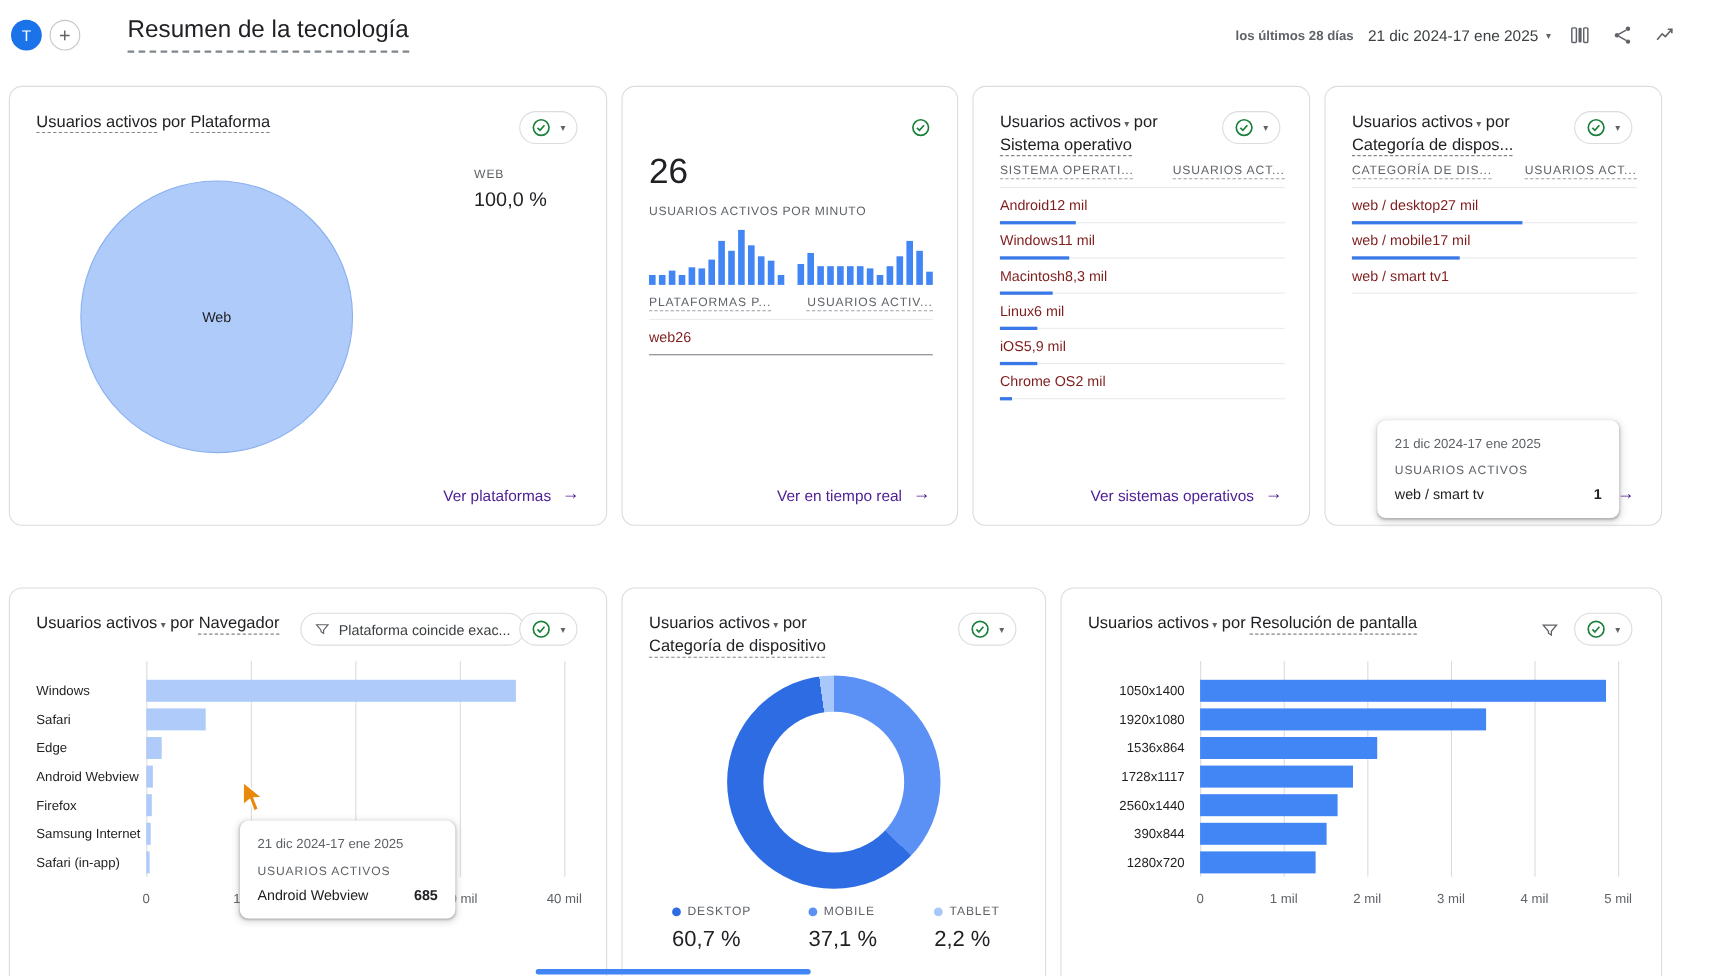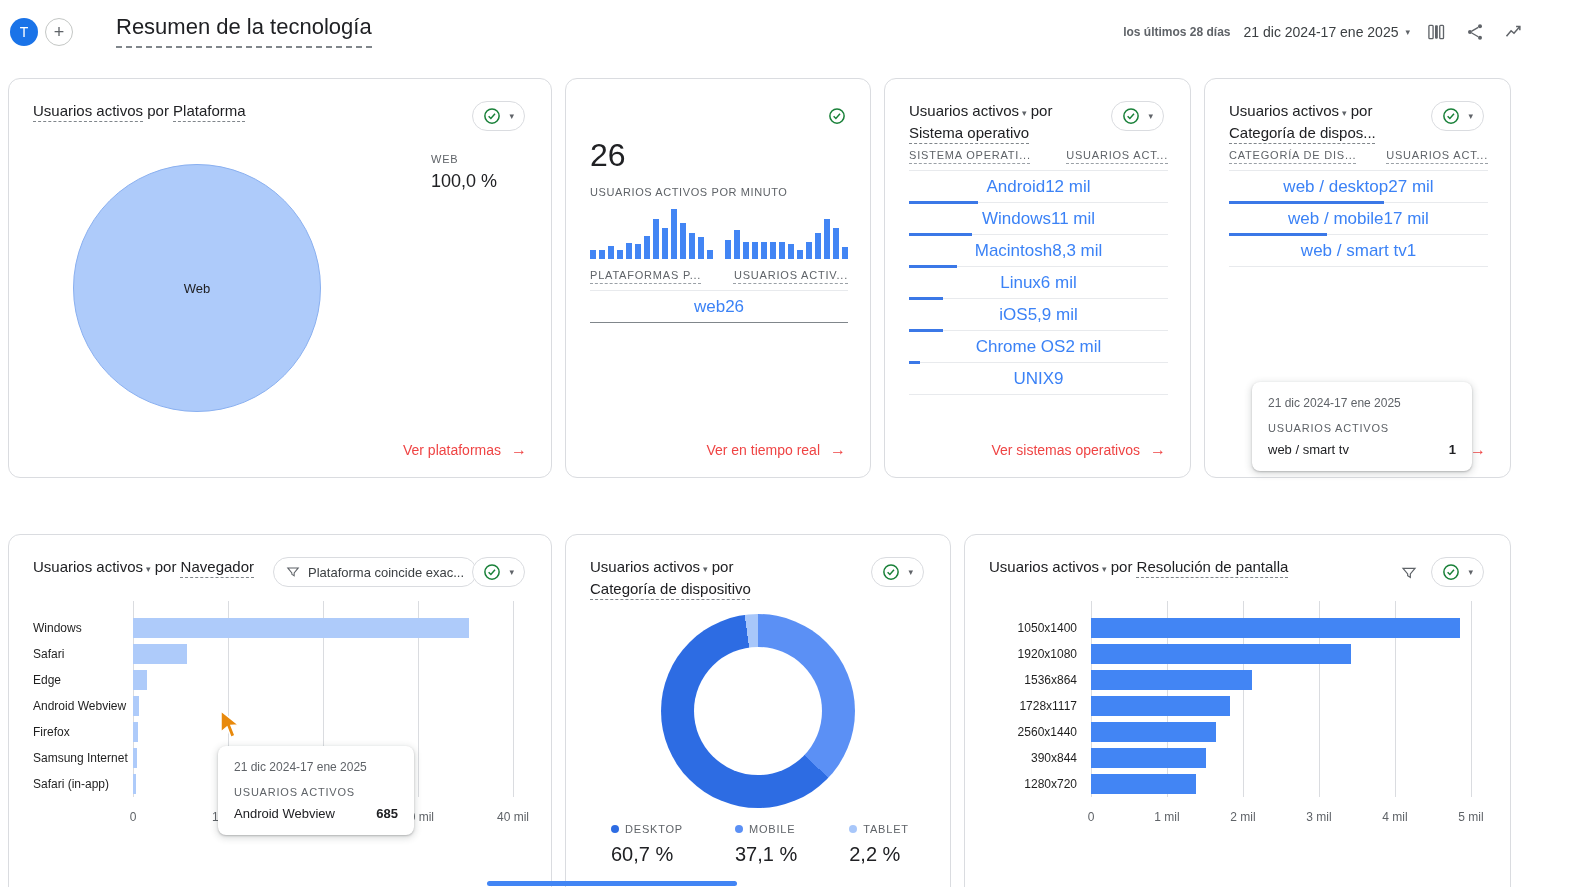--- a/index.html
+++ b/index.html
@@ -30,21 +30,21 @@
   .metric-sel{cursor:pointer}
   .metric-sel .caret{margin-left:3px}
   .conn{color:#202124}
   .dashed{text-decoration:underline dashed #80868b;text-decoration-thickness:1px;
     text-underline-offset:5px;cursor:pointer}
   .small-dashed{text-decoration:underline dashed #9aa0a6;text-decoration-thickness:1px;
     text-underline-offset:4px;cursor:pointer}
   .status-pill{position:absolute;right:26px;top:22px;height:30px;padding:0 10px;display:flex;align-items:center;
     gap:8px;border:1px solid #dadce0;border-radius:15px;background:#fff;cursor:pointer}
   .card-link{position:absolute;right:24px;bottom:18px;display:flex;align-items:center;gap:10px;
-    font-size:14px;color:#ef4444;cursor:pointer;white-space:nowrap}
+    font-size:14px;color:#4c1d95;cursor:pointer;white-space:nowrap}
   .card-link .arrow{font-size:16px}
 
   
   .pie{position:absolute;left:64px;top:85px;width:248px;height:248px;border-radius:50%;
     border:1px solid #8ab0f0;display:flex;align-items:center;justify-content:center}
   .pie-label{font-size:13px;color:#202124}
   .stat{position:absolute;left:422px;top:74px}
   .stat-label{font-size:11px;letter-spacing:.8px;color:#5f6368}
   .stat-value{font-size:18px;margin-top:6px;color:#202124}
 
@@ -56,22 +56,22 @@
   .rt-sub{position:absolute;left:24px;top:107px;font-size:11px;letter-spacing:.6px;color:#5f6368}
   .sparkline{position:absolute;left:24px;top:128px;width:258px;height:52px;display:flex;
     align-items:flex-end;gap:3px}
   .spark-bar{width:6px;flex:0 0 auto}
   .rt-table{position:absolute;left:24px;top:190px;width:258px}
   .rt-table .tbl-row{border-bottom:1px solid #80868b}
 
   
   .tbl-head{display:flex;justify-content:space-between;font-size:11px;letter-spacing:.8px;color:#5f6368;
     padding-bottom:9px;border-bottom:1px solid #e8eaed;white-space:nowrap}
-  .tbl-row{position:relative;display:flex;justify-content:center;align-items:center;height:32px;
-    border-bottom:1px solid #e8eaed;font-size:17px;color:#3b82f6}
+  .tbl-row{position:relative;display:flex;justify-content:flex-start;align-items:center;height:32px;
+    border-bottom:1px solid #e8eaed;font-size:13px;color:#7f1d1d}
   .row-bar{position:absolute;left:0;bottom:-2px;height:3px;z-index:1}
   .side-table{position:absolute;left:24px;top:70px;width:259px}
 
   
   .hchart{position:absolute;left:0;top:66px;right:0;height:240px}
   .hlabels{position:absolute;left:24px;top:14px;width:96px}
   .hlabel{height:26px;display:flex;align-items:center;font-size:12px;line-height:13px;color:#1f1f1f}
   .hplot{position:absolute;top:0;height:196px}
   .hbars{position:absolute;left:0;top:14px;width:100%;z-index:1}
   .hbar-row{height:26px;display:flex;align-items:center}
@@ -280,25 +280,20 @@
           <div class="tbl-row">
             <div class="cell-name">iOS</div>
             <div class="cell-val">5,9 mil</div>
             <div class="row-bar" style="width: 13.05%; background: rgb(59, 120, 231);"></div>
           </div>
           <div class="tbl-row">
             <div class="cell-name">Chrome OS</div>
             <div class="cell-val">2 mil</div>
             <div class="row-bar" style="width: 4.42%; background: rgb(59, 120, 231);"></div>
           </div>
-          <div class="tbl-row">
-            <div class="cell-name">UNIX</div>
-            <div class="cell-val">9</div>
-            <div class="row-bar" style="width: 0.02%; background: rgb(59, 120, 231);"></div>
-          </div>
         </div>
     </div>
     <a class="card-link">
       <span>Ver sistemas operativos</span>
       <span class="arrow">→</span>
     </a>
   </section>
 
   <section class="card" style="left:1204px;top:78px;width:307px;height:400px">
     <div class="card-title">

